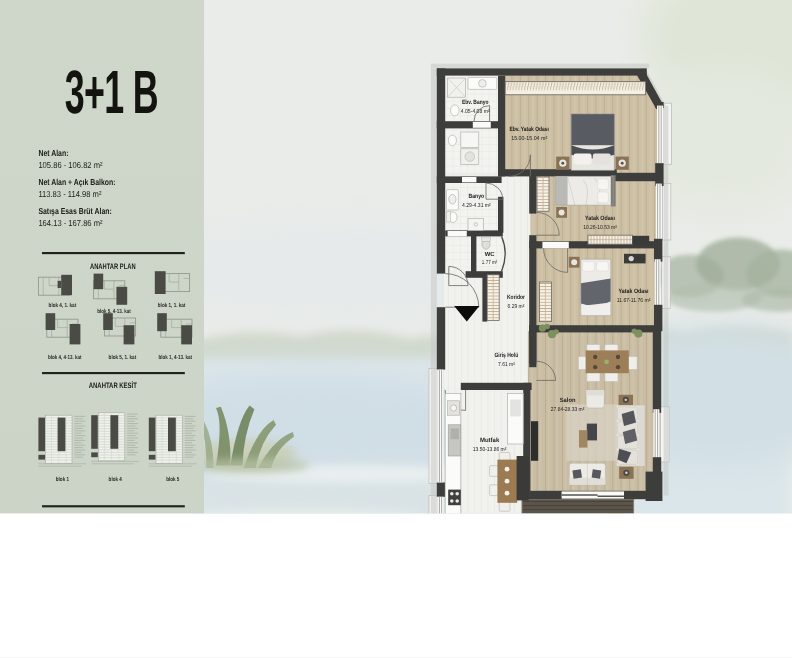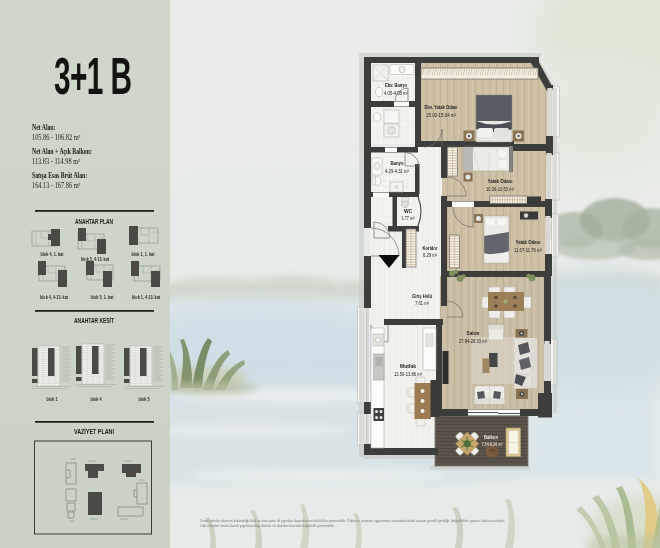--- a/index.html
+++ b/index.html
@@ -1,17 +1,17 @@
 <!DOCTYPE html>
 <html><head>
 <meta charset="utf-8">
 <style>
   html,body{margin:0;padding:0;}
   body{font-family:"Liberation Sans",sans-serif;}
-  .page{position:relative;width:660px;height:548px;overflow:hidden;background:#e9ece9;}
+  .page{position:relative;width:660px;height:428px;overflow:hidden;background:#e9ece9;}
   .abs{position:absolute;}
   .condb{transform:scaleX(0.80);transform-origin:0 50%;white-space:nowrap;display:inline-block;font-weight:bold;}
   .condv{transform:scaleX(0.88);transform-origin:0 50%;white-space:nowrap;display:inline-block;}
 </style>
 </head>
 <body>
 <div class="page">
 
 <svg class="abs" style="left:0;top:0" width="660" height="548" viewBox="0 0 660 548">
   <defs>
@@ -91,21 +91,21 @@
     <path d="M355 548 Q359 524 353 514 L357 513 Q364 526 361 548 Z" fill="#b0bb9c"></path>
   </g>
 </svg>
 
 <div class="abs" style="left:0;top:0;width:170px;height:548px;background:linear-gradient(180deg,#ced7c9 0%,#ccd5c7 60%,#c9d2c4 100%);"></div>
 
 <div class="abs" style="left:54px;top:47px;width:110px;">
   <span style="display:inline-block;transform:scaleX(0.585);transform-origin:0 50%;white-space:nowrap;font-size:51px;font-weight:bold;color:#13130f;letter-spacing:-1px;">3+1 B</span>
 </div>
 
-<div class="abs" style="left:32px;top:123px;color:#1c1c18;font-size:7.2px;line-height:10px;font-family:Liberation Serif, serif;">
+<div class="abs" style="left:32px;top:123px;color:#1c1c18;font-size:7.2px;line-height:10px;">
   <div><span class="condb">Net Alan:</span></div>
   <div style="line-height:10.5px"><span class="condv">105.86 - 106.82 m²</span></div>
   <div style="height:3.5px"></div>
   <div><span class="condb">Net Alan + Açık Balkon:</span></div>
   <div style="line-height:10.5px"><span class="condv">113.83 - 114.98 m²</span></div>
   <div style="height:3.5px"></div>
   <div><span class="condb">Satışa Esas Brüt Alan:</span></div>
   <div style="line-height:10.5px"><span class="condv">164.13 - 167.86 m²</span></div>
 </div>
 

